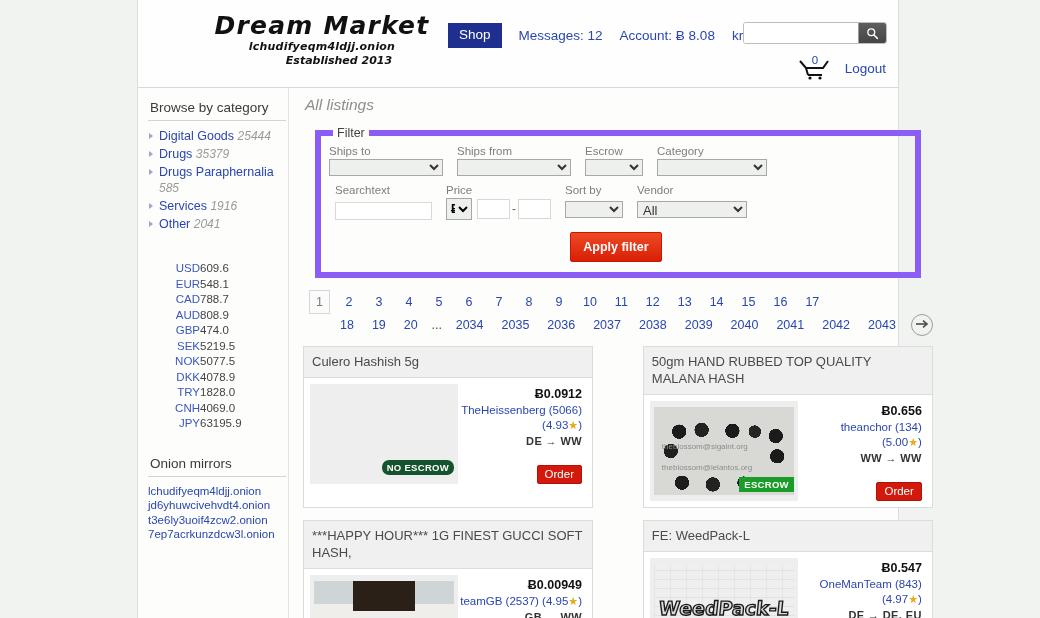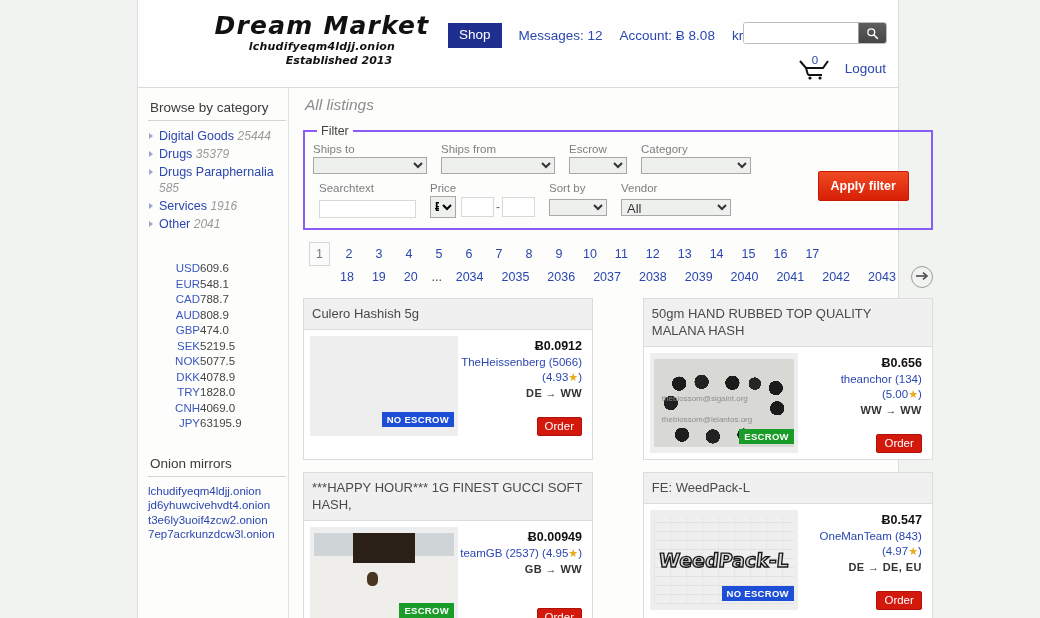--- a/index.html
+++ b/index.html
@@ -109,27 +109,27 @@
 
   .spacer-lg { height: 24px; }
   .spacer-md { height: 22px; }
 
   
   .page-title {
     font-size: 15.5px; color: #8d8d8d; font-style: italic;
     margin: 0 0 10px 2px;
   }
   fieldset.filter {
-    border: 2px solid #8b5cf6; margin: 0; padding: 4px 8px 10px;
+    border: 6px solid #8b5cf6; margin: 12px; padding: 4px 8px 10px;
     position: relative;
   }
   fieldset.filter > legend {
     font-size: 12.5px; color: #444; padding: 0 4px; margin-left: 4px;
   }
-  .filter-inner { display: flex; align-items: flex-start; }
+  .filter-inner { display: flex; align-items: flex-start; flex-direction: column; }
   .fgrid { display: flex; flex-wrap: wrap; flex: 1; }
   .fcol { margin-right: 14px; }
   .flabel { font-size: 11.5px; color: #7e7e7e; line-height: 14px; margin-bottom: 1px; }
   select.fsel, input.ftext {
     font-size: 13px; height: 17px; border: 1px solid #a8a8a8;
     background: #eef0ee; color: #333; padding: 0 1px;
     font-family: "Liberation Sans", sans-serif;
   }
   input.ftext { background: #fff; border: 1px solid #d8d8d8; height: 18px; }
   .row2 { margin-top: 6px; }
@@ -183,21 +183,21 @@
   }
   .card-body { display: flex; padding: 6px 6px 6px 6px; }
   .thumb-wrap { width: 148px; background: #eeeeee; padding: 6px 4px; position: relative; }
   .thumb { width: 140px; height: 88px; position: relative; overflow: hidden; }
   .badge {
     position: absolute; right: 0; bottom: 3px;
     font-size: 9.5px; font-weight: bold; color: #fff;
     padding: 2px 5px; letter-spacing: .3px;
   }
   .badge.escrow { background: #1a9c28; }
-  .badge.noescrow { background: #1d4ed8; }
+  .badge.noescrow { background: #14532d; border-radius: 7px; }
   .card-info { flex: 1; text-align: right; padding: 2px 4px 0 0; display: flex; flex-direction: column; }
   .price { font-size: 12.5px; font-weight: bold; color: #111; line-height: 17px; }
   .vendor { font-size: 11.5px; line-height: 15px; color: #2a46b0; }
   .vendor a { color: #2a46b0; text-decoration: none; cursor: pointer; }
   .star { color: #e8ac1c; font-size: 11px; }
   .ships { font-size: 11px; font-weight: bold; color: #333; line-height: 16px; letter-spacing: .4px; }
   .order {
     align-self: flex-end; margin-top: auto;
     background: #d3180c; color: #fff; font-size: 11.5px;
     border: 1px solid #b01108; border-radius: 2px;

